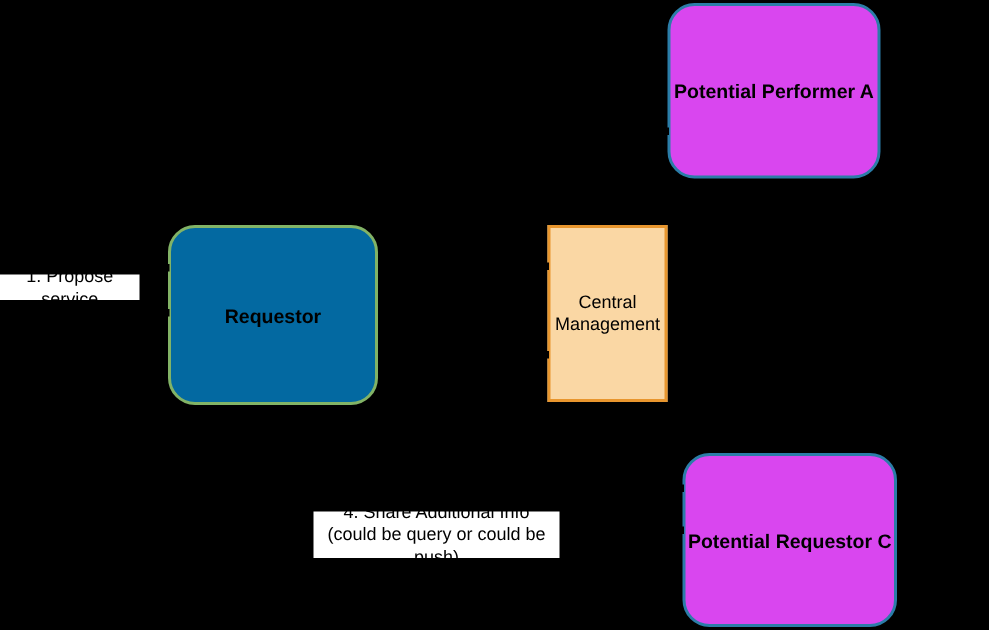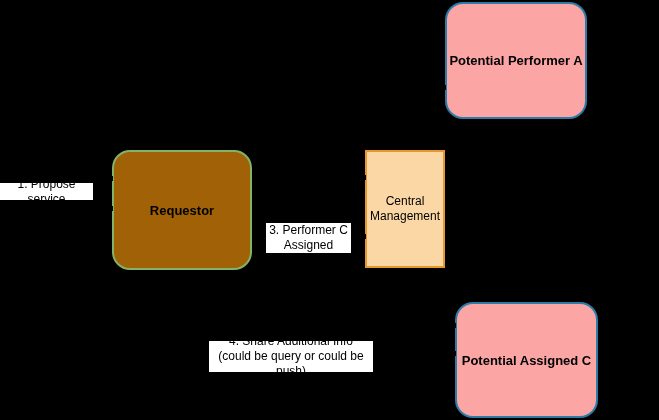--- a/index.html
+++ b/index.html
@@ -17,22 +17,22 @@
     color:#000;
     box-sizing:border-box;
   }
   .node .node-label{
     font-size:13px;
     font-weight:bold;
     line-height:15px;
     white-space:pre-line;
   }
   .rounded{border-radius:18px;}
-  .blue{background:#fca5a5;border:2px solid #2B7DA8;}
-  .green{background:#a16207;border:2px solid #82B366;}
+  .blue{background:#d946ef;border:2px solid #2B7DA8;}
+  .green{background:#0369a1;border:2px solid #82B366;}
   .orange{background:#FAD7A4;border:2px solid #E8962E;}
   .orange .node-label{font-weight:normal;font-size:12px;}
   .msg-label{
     position:absolute;
     background:#FFFFFF;
     color:#000;
     font-size:12px;
     line-height:15px;
     text-align:center;
     white-space:pre-line;
@@ -49,36 +49,34 @@
 <body>
 
 <div class="canvas">
 
   <div class="node blue rounded" style="left:445px;top:2px;width:142px;height:117px;">
     <span class="node-label">Potential Performer A</span>
   </div>
 
 
   <div class="node blue rounded" style="left:455px;top:302px;width:143px;height:116px;">
-    <span class="node-label">Potential Assigned C</span>
+    <span class="node-label">Potential Requestor C</span>
   </div>
 
   <div class="node green rounded" style="left:112px;top:150px;width:140px;height:120px;">
     <span class="node-label">Requestor</span>
   </div>
 
   <div class="node orange" style="left:365px;top:150px;width:80px;height:118px;padding:4px;">
     <span class="node-label">Central Management</span>
   </div>
 
   <div class="msg-label" style="left:0px;top:183px;width:93px;height:17px;">1. Propose service</div>
 
 
-  <div class="msg-label" style="left:266px;top:223px;width:85px;height:30px;">3. Performer C
-Assigned</div>
 
   <div class="msg-label" style="left:209px;top:341px;width:164px;height:31px;">4. Share Additional Info
 (could be query or could be push)</div>
 
   <div class="nub" style="left:443px;top:85px;"></div>
   <div class="nub" style="left:110px;top:176px;"></div>
   <div class="nub" style="left:110px;top:206px;"></div>
   <div class="nub" style="left:363px;top:175px;"></div>
   <div class="nub" style="left:363px;top:234px;"></div>
   <div class="nub" style="left:515px;top:205px;"></div>

